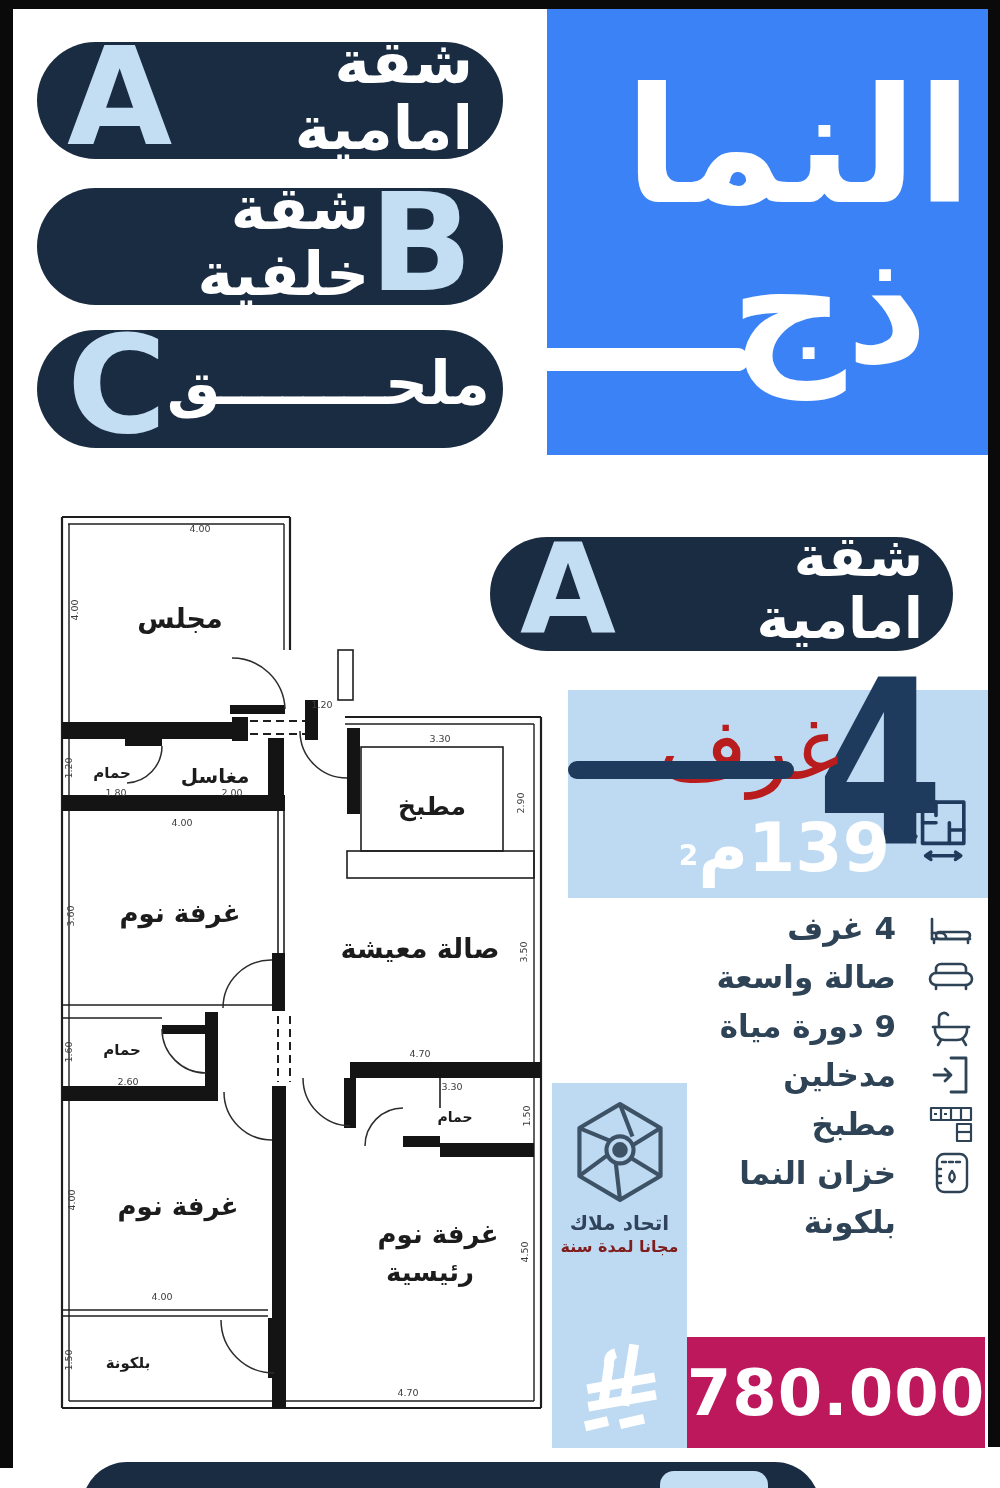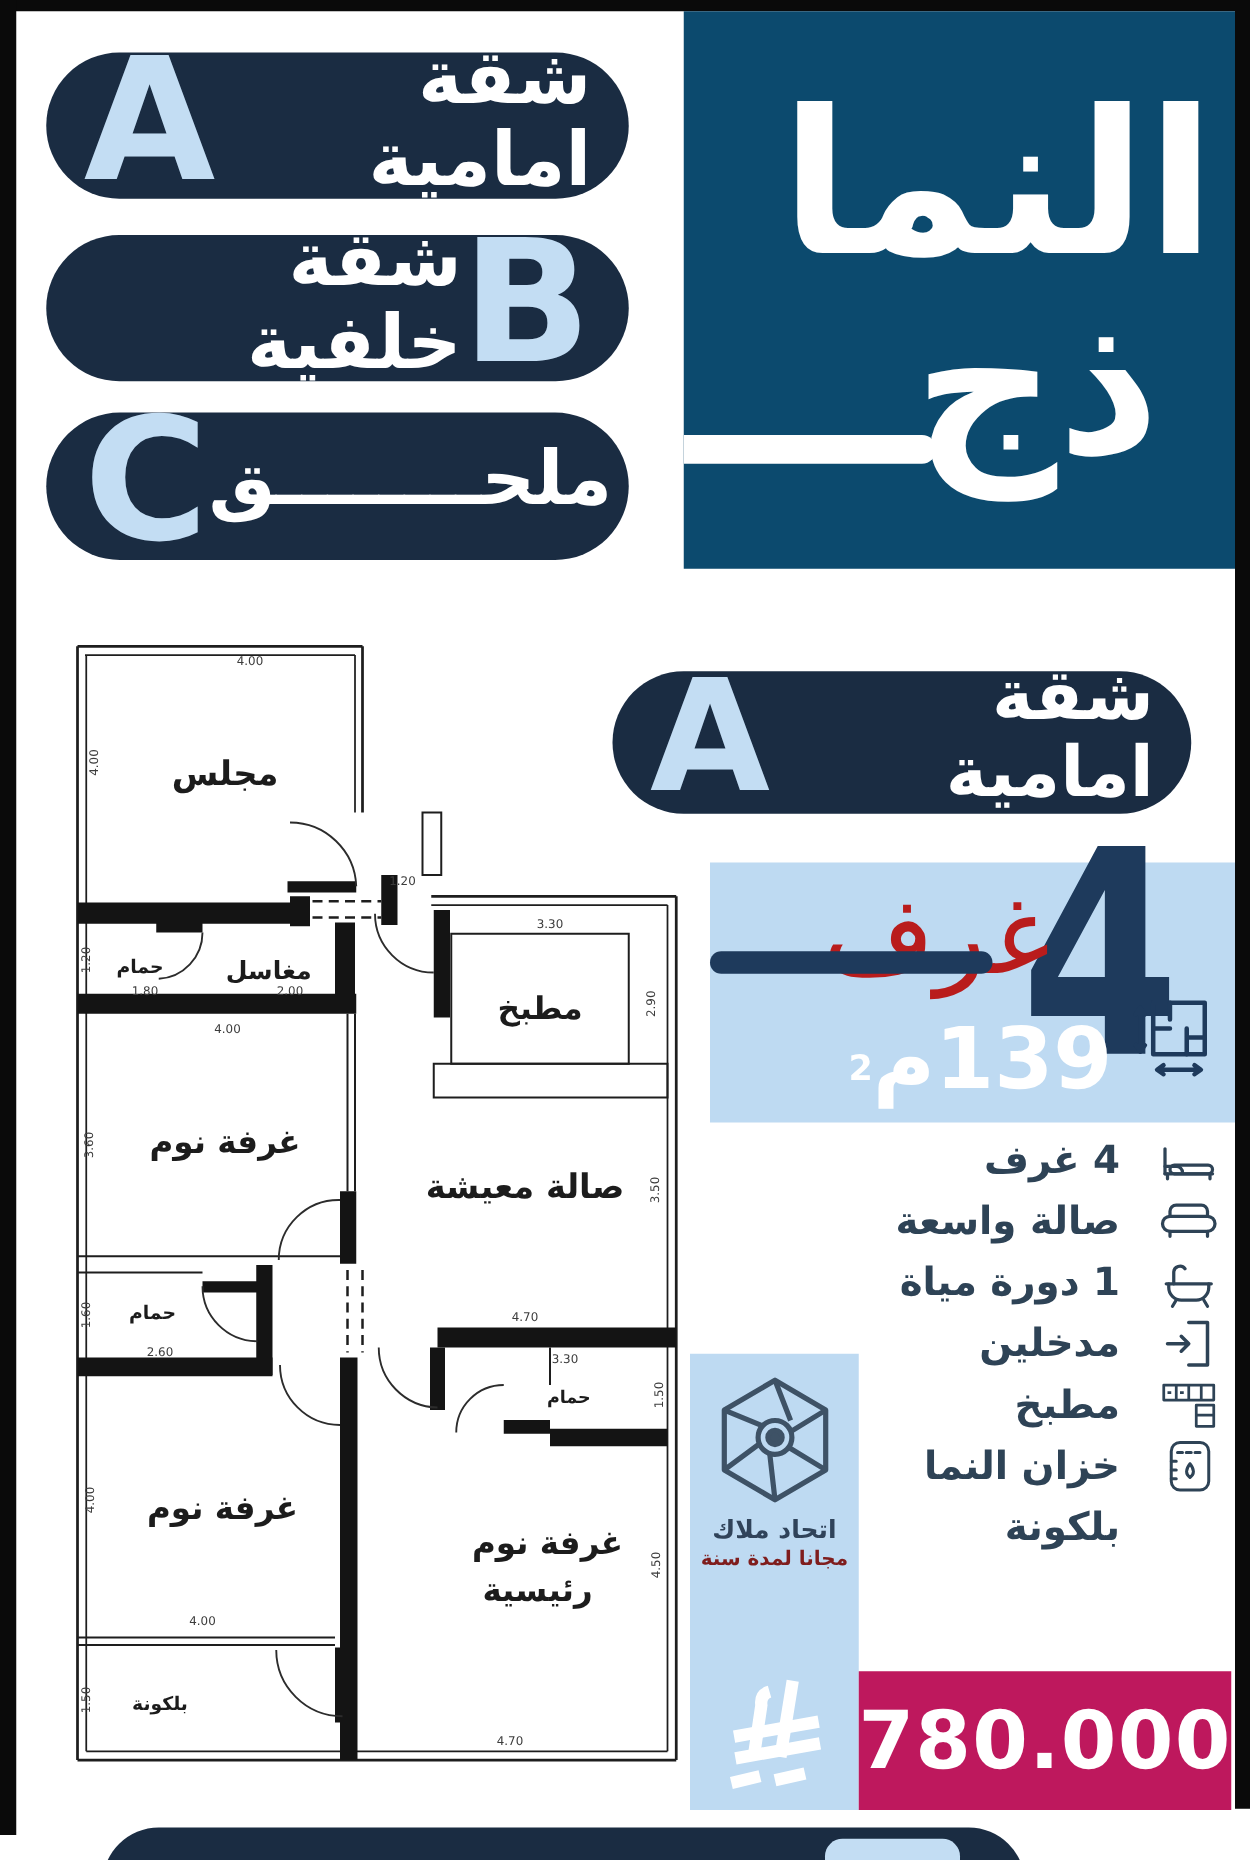--- a/index.html
+++ b/index.html
@@ -8,21 +8,21 @@
     background:#ffffff;font-family:"DejaVu Sans",sans-serif;
   }
   .bar{position:absolute;background:#0a0a0a;}
   #bar-top{left:0;top:0;width:1000px;height:9px;}
   #bar-left{left:0;top:0;width:13px;height:1468px;}
   #bar-right{right:0;top:0;width:12px;height:1447px;}
 
   
   .title-block{
     position:absolute;left:547px;top:9px;width:441px;height:446px;
-    background:#0c4a6e;color:#ffffff;direction:rtl;overflow:hidden;
+    background:#3b82f6;color:#ffffff;direction:rtl;overflow:hidden;
   }
   .title-l1{position:absolute;right:16px;top:58px;font-size:160px;font-weight:800;line-height:1;}
   .title-l2{position:absolute;right:60px;top:218px;font-size:160px;font-weight:800;line-height:1;}
   .title-tail{position:absolute;left:0;top:339px;width:202px;height:23px;background:#ffffff;border-radius:0 12px 12px 0;}
 
   
   .pill{
     position:absolute;background:#1a2c42;border-radius:60px;
     display:flex;align-items:center;justify-content:space-between;
     padding:0 30px;box-sizing:border-box;direction:ltr;
@@ -269,21 +269,21 @@
     <span class="feature-ic">
       <svg width="48" height="48" viewBox="0 0 48 48">
           <g stroke="#2e4356" stroke-width="2.6" fill="none" stroke-linecap="round" stroke-linejoin="round">
             <path d="M6 25 h36"></path>
             <path d="M8 25 v3 a10 10 0 0 0 10 10 h12 a10 10 0 0 0 10 -10 v-3"></path>
             <path d="M12 25 v-9 a5 5 0 0 1 9 -3"></path>
             <path d="M14 38 l-3 5 M36 38 l3 5"></path>
           </g>
         </svg>
     </span>
-    <span class="feature-tx">1 دورة مياة</span>
+    <span class="feature-tx">9 دورة مياة</span>
   </div>
   <div class="feature-row">
     <span class="feature-ic">
       <svg width="48" height="48" viewBox="0 0 48 48">
           <g stroke="#2e4356" stroke-width="2.8" fill="none" stroke-linecap="round" stroke-linejoin="round">
             <path d="M24 7 h15 v34 h-15"></path>
             <path d="M7 24 h16 M18 18 l6 6 -6 6"></path>
           </g>
         </svg>
     </span>

